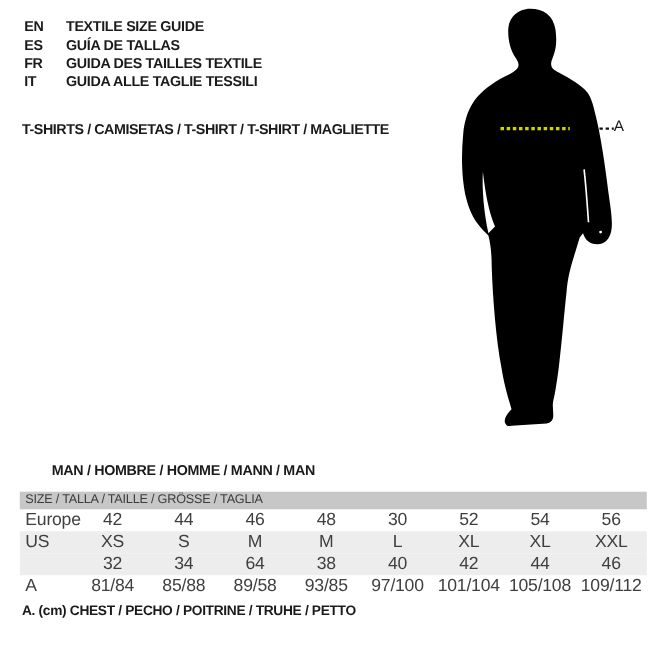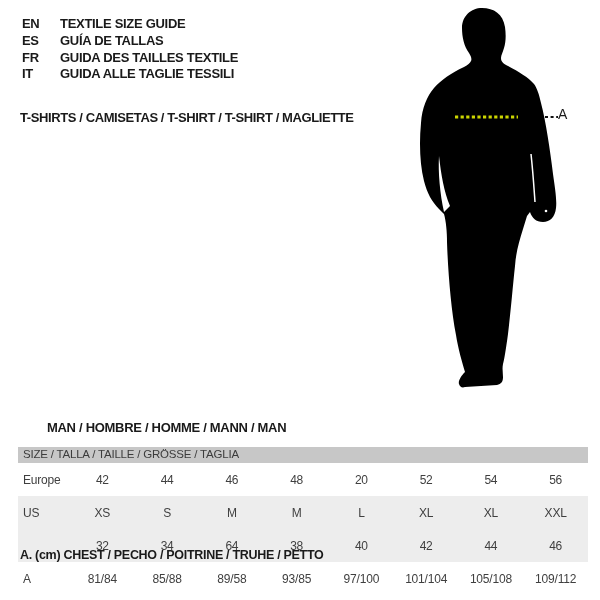--- a/index.html
+++ b/index.html
@@ -35,22 +35,22 @@
 
   
   .size-table{left:18px;top:447px;width:570px;}
   .table-header{
     background:var(--header-bg,#c7c7c7);
     height:16px;line-height:14px;font-size:11.5px;color:#3c3c3c;
     padding-left:5px;letter-spacing:-0.2px;white-space:nowrap;
   }
   .trow{
     display:grid;grid-template-columns:52px repeat(8,1fr);
-    height:33px;align-items:center;
-    font-size:12px;color:var(--table-ink,#3f3f3f);letter-spacing:-0.2px;
+    height:20px;align-items:center;
+    font-size:16px;color:var(--table-ink,#3f3f3f);letter-spacing:-0.2px;
   }
   .trow.stripe{background:var(--stripe-bg,#ededed);}
   .tlabel{padding-left:5px;text-align:left;}
   .tcell{text-align:center;}
 
   
   .footnote{left:20px;top:548px;font-weight:bold;font-size:12.5px;letter-spacing:-0.3px;white-space:nowrap;}
 </style>
 </head>
 <body style="--accent: #ccd500; --header-bg: #c7c7c7; --stripe-bg: #ededed; --silhouette: #000000; --ink: #1a1a1a; --table-ink: #3f3f3f;">
@@ -125,21 +125,21 @@
 
 <div class="abs size-table">
   <div class="table-header">SIZE / TALLA / TAILLE / GRÖSSE / TAGLIA</div>
   <div id="table-body">
       <div class="trow">
         <div class="tlabel">Europe</div>
         <div class="tcell">42</div>
         <div class="tcell">44</div>
         <div class="tcell">46</div>
         <div class="tcell">48</div>
-        <div class="tcell">20</div>
+        <div class="tcell">30</div>
         <div class="tcell">52</div>
         <div class="tcell">54</div>
         <div class="tcell">56</div>
       </div>
       <div class="trow stripe">
         <div class="tlabel">US</div>
         <div class="tcell">XS</div>
         <div class="tcell">S</div>
         <div class="tcell">M</div>
         <div class="tcell">M</div>

